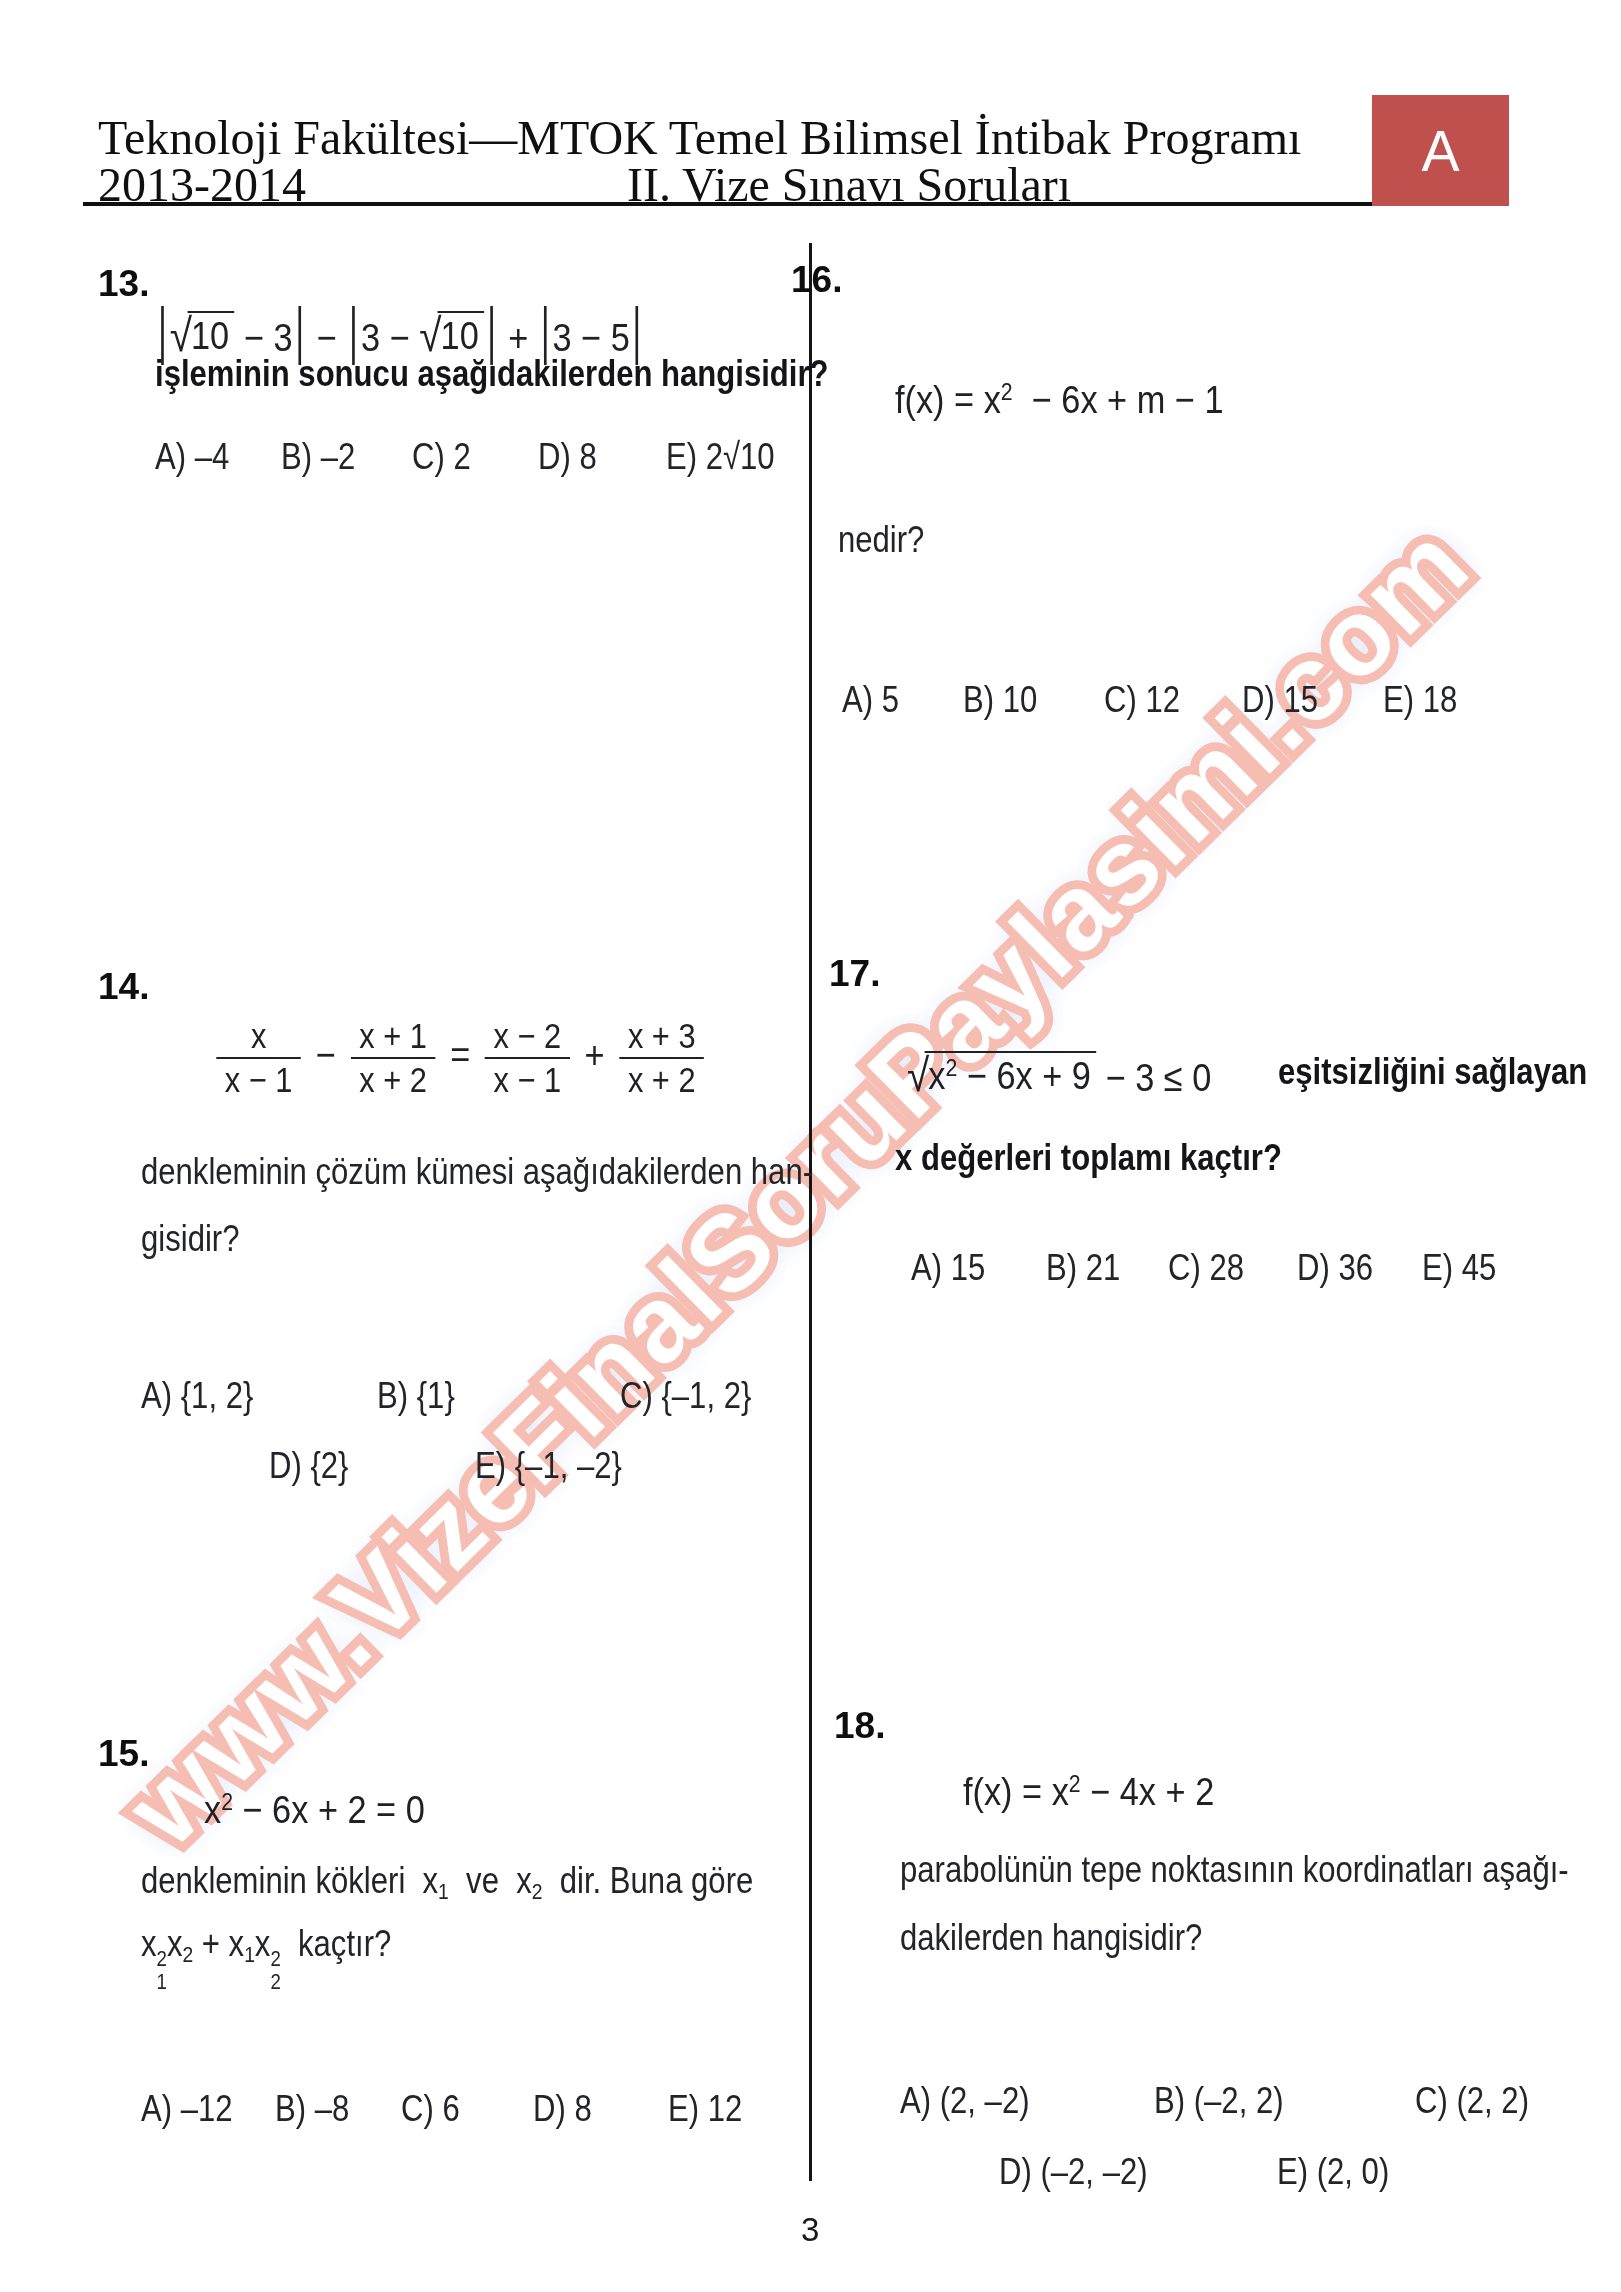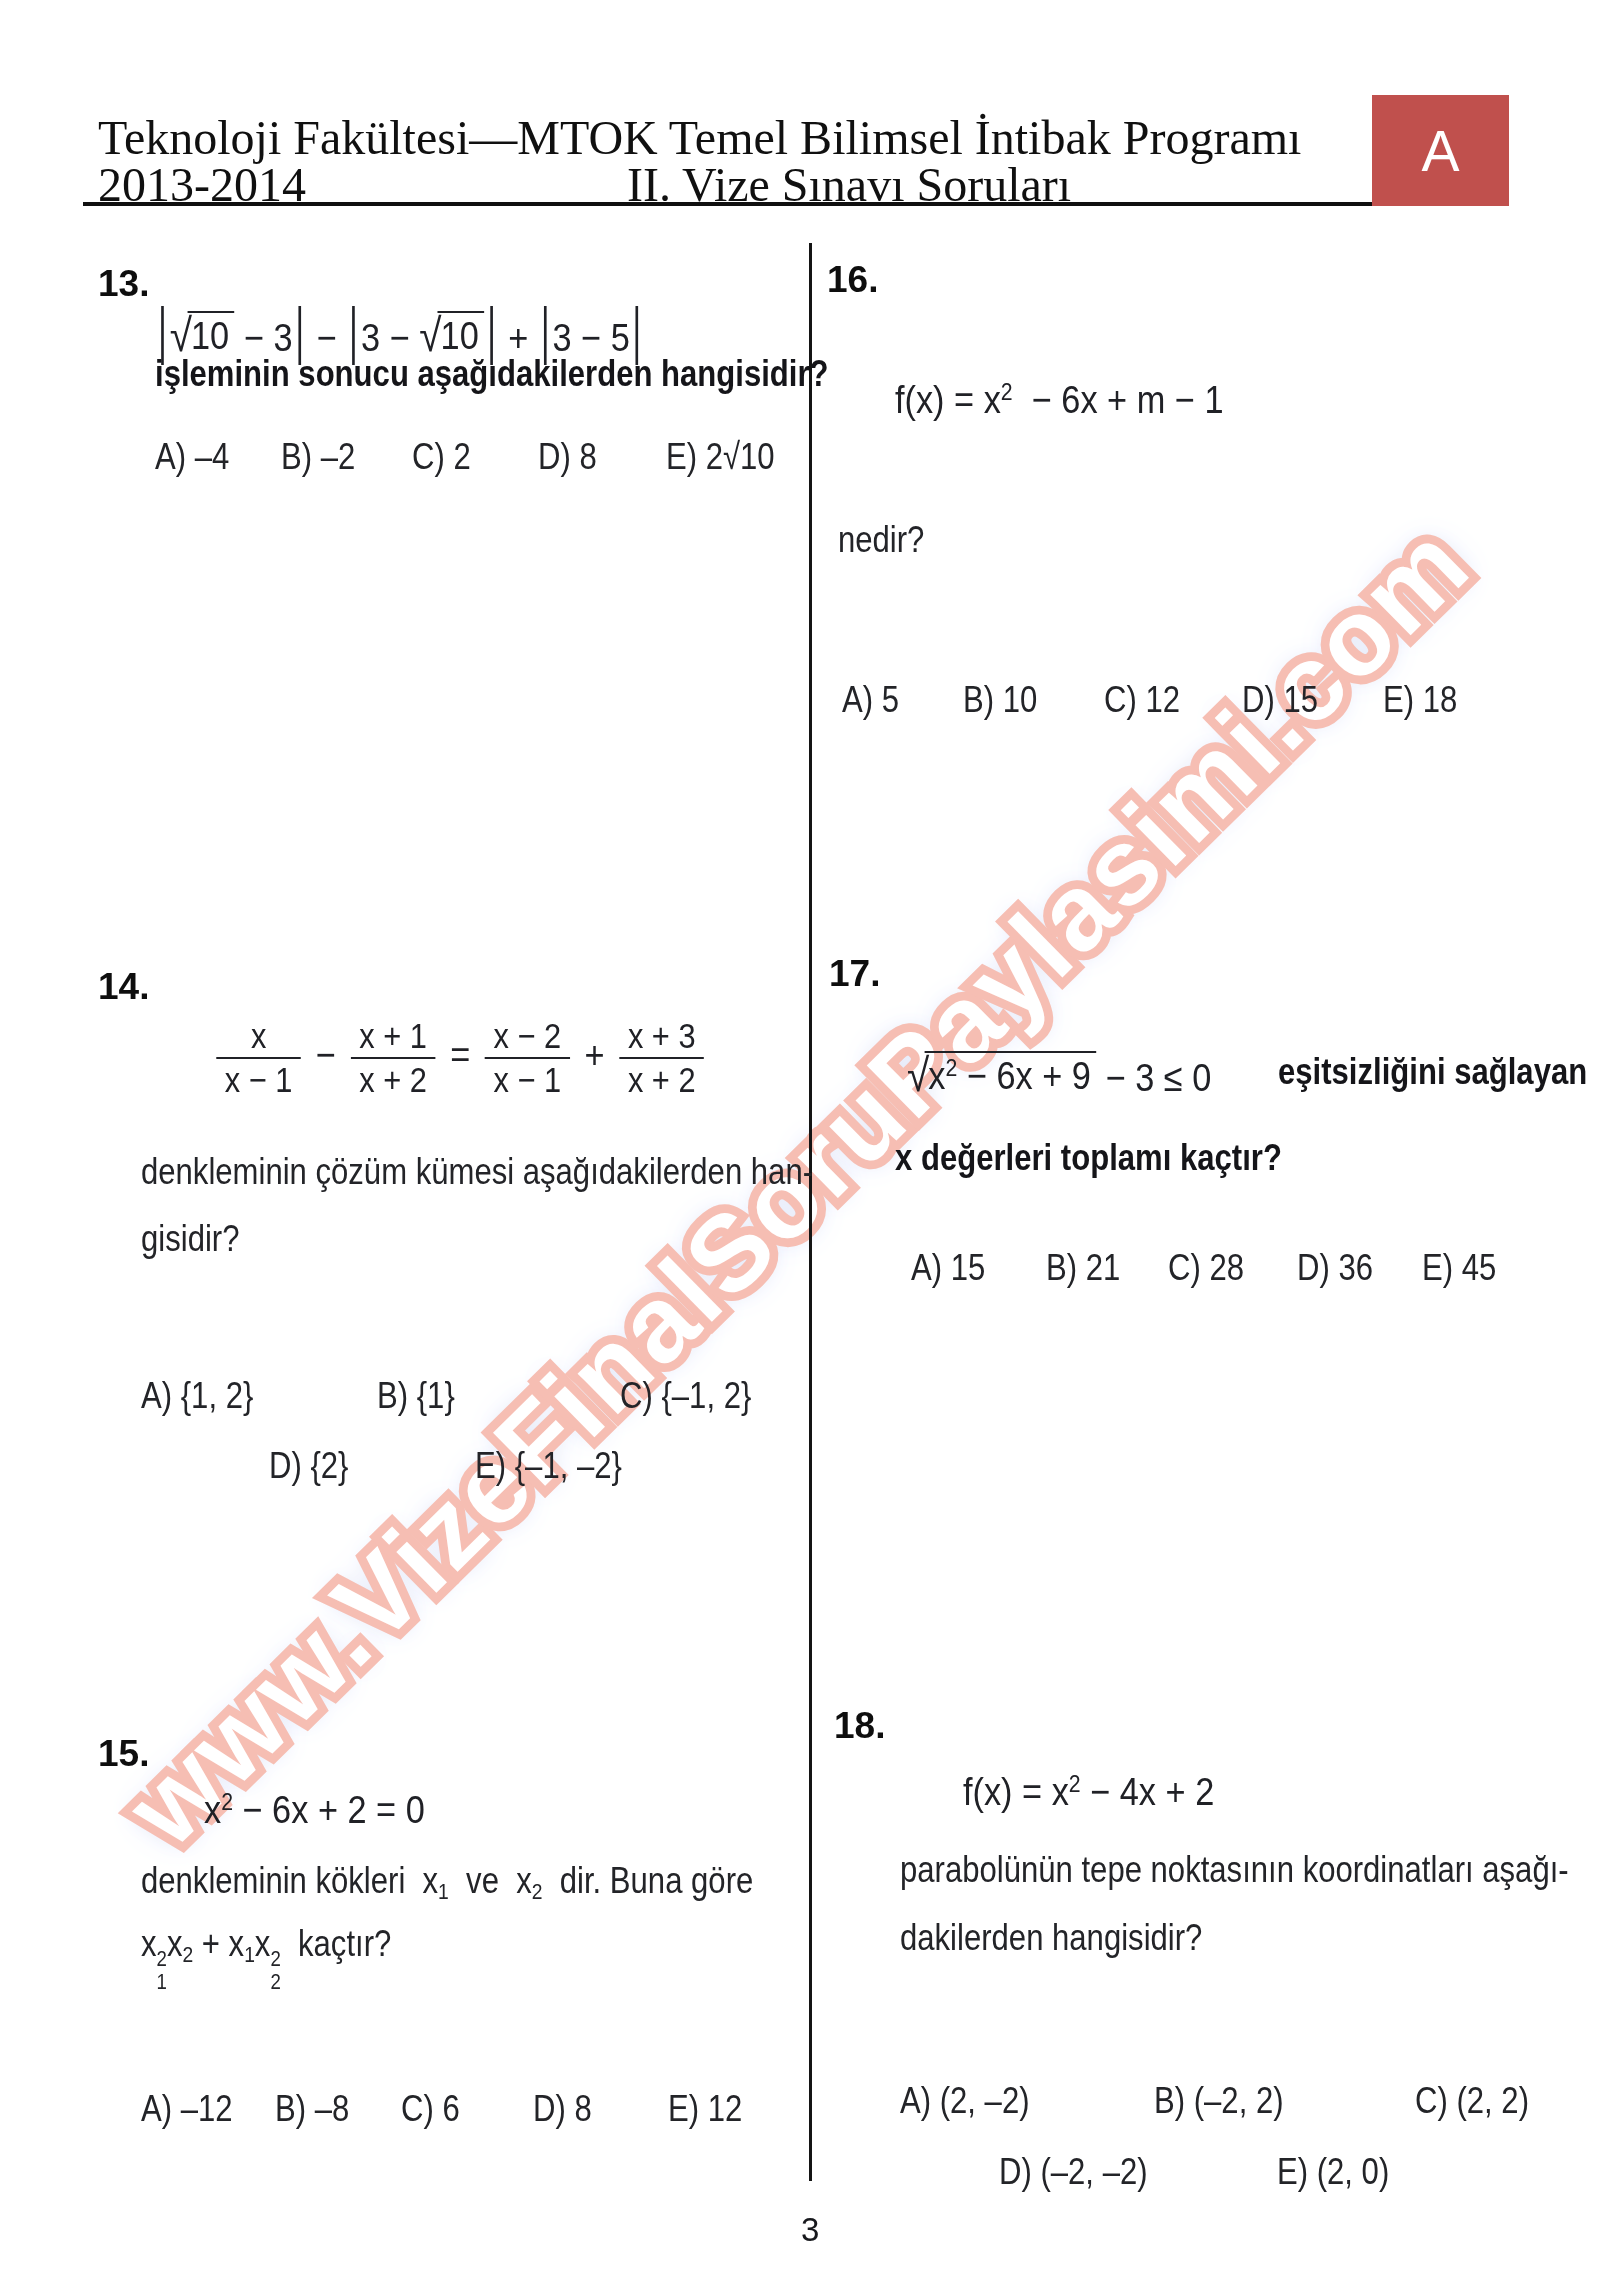--- a/index.html
+++ b/index.html
@@ -110,21 +110,21 @@
   </div>
   <div class="z body-line" style="left:141px;top:1923px;">
     <span class="cx"><span>x</span><span class="ssk"><span>2</span><span>1</span></span><span>x</span><span class="tsub">2</span><span> + x</span><span class="tsub">1</span><span>x</span><span class="ssk"><span>2</span><span>2</span></span><span>  kaçtır?</span></span>
   </div>
   <div class="z opt" style="left:141px;top:2064px;"><span class="cx"><span>A)</span> <span>–12</span></span></div>
   <div class="z opt" style="left:275px;top:2064px;"><span class="cx"><span>B)</span> <span>–8</span></span></div>
   <div class="z opt" style="left:401px;top:2064px;"><span class="cx"><span>C)</span> <span>6</span></span></div>
   <div class="z opt" style="left:533px;top:2064px;"><span class="cx"><span>D)</span> <span>8</span></span></div>
   <div class="z opt" style="left:668px;top:2064px;text-decoration:underline;"><span class="cx"><span>E)</span> <span>12</span></span></div>
 
-  <div class="z qnum" style="left:827px;top:259px;">16.</div>
+  <div class="z qnum" style="left:791px;top:259px;">16.</div>
   <div class="z formula" style="left:895px;top:378px;">
     <span class="cx"><span>f(x) = x</span><span class="tsup">2</span><span>  − 6x + m − 1</span></span>
   </div>
   <div class="z body-line" style="left:838px;top:519px;">
     <span class="cx">nedir?</span>
   </div>
   <div class="z opt" style="left:842px;top:655px;"><span class="cx"><span>A)</span> <span>5</span></span></div>
   <div class="z opt" style="left:963px;top:655px;"><span class="cx"><span>B)</span> <span>10</span></span></div>
   <div class="z opt" style="left:1104px;top:655px;"><span class="cx"><span>C)</span> <span>12</span></span></div>
   <div class="z opt" style="left:1242px;top:655px;"><span class="cx"><span>D)</span> <span>15</span></span></div>

